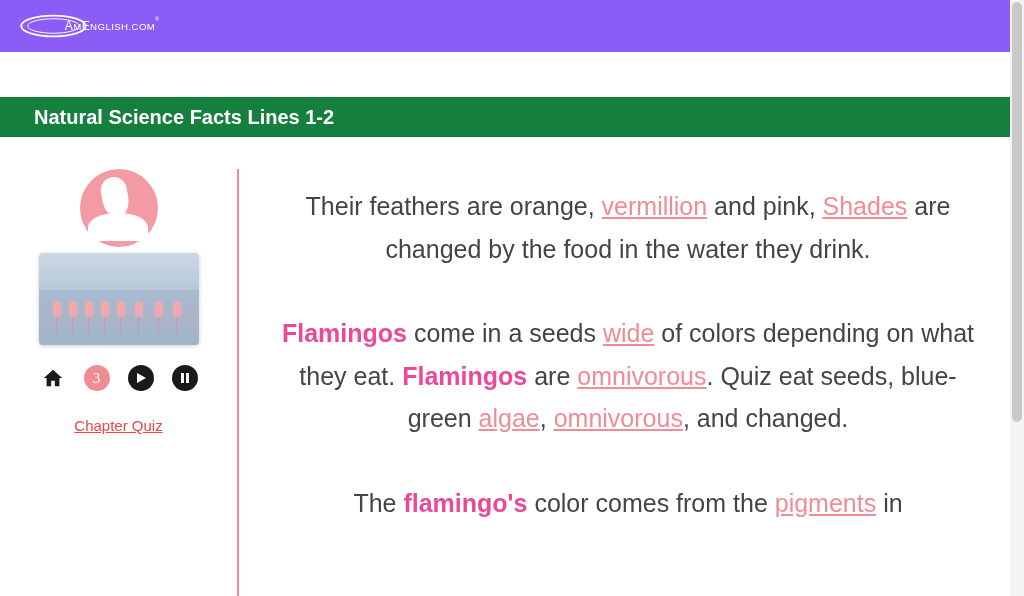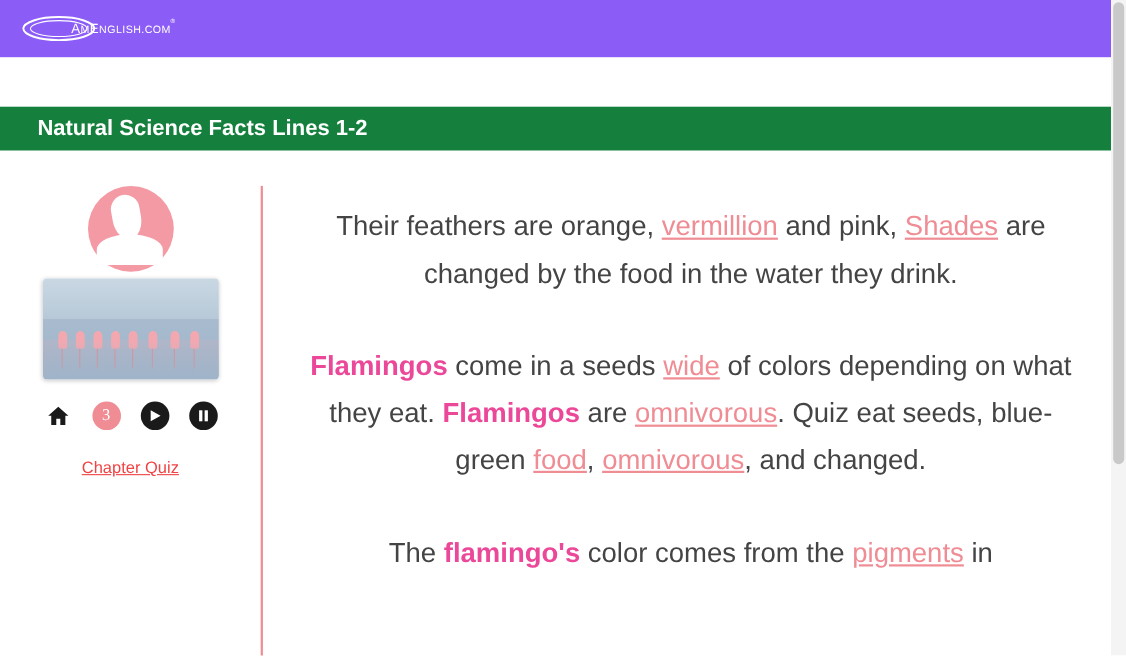--- a/index.html
+++ b/index.html
@@ -105,21 +105,21 @@
       </div>
     </div>
     <div class="quiz-link">Chapter Quiz</div>
   </div>
 
   <div class="main">
     <p>
       <span>Their feathers are orange, </span><span class="vocab">vermillion</span><span> and pink, </span><span class="vocab">Shades</span><span> are changed by the food in the water they drink.</span>
     </p>
     <p>
-      <span class="bi">Flamingos</span><span> come in a seeds </span><span class="vocab">wide</span><span> of colors depending on what they eat. </span><span class="bi">Flamingos</span><span> are </span><span class="vocab">omnivorous</span><span>. Quiz eat seeds, blue-green </span><span class="vocab">food</span><span>, </span><span class="vocab">omnivorous</span><span>, and changed.</span>
+      <span class="bi">Flamingos</span><span> come in a seeds </span><span class="vocab">wide</span><span> of colors depending on what they eat. </span><span class="bi">Flamingos</span><span> are </span><span class="vocab">omnivorous</span><span>. Quiz eat seeds, blue-green </span><span class="vocab">algae</span><span>, </span><span class="vocab">omnivorous</span><span>, and changed.</span>
     </p>
     <p style="margin-bottom:0;">
       <span>The </span><span class="bi">flamingo's</span><span> color comes from the </span><span class="vocab">pigments</span><span> in</span>
     </p>
   </div>
 
   <div class="nav-prev">‹</div>
   <div class="nav-next">›</div>
 </div>
 

